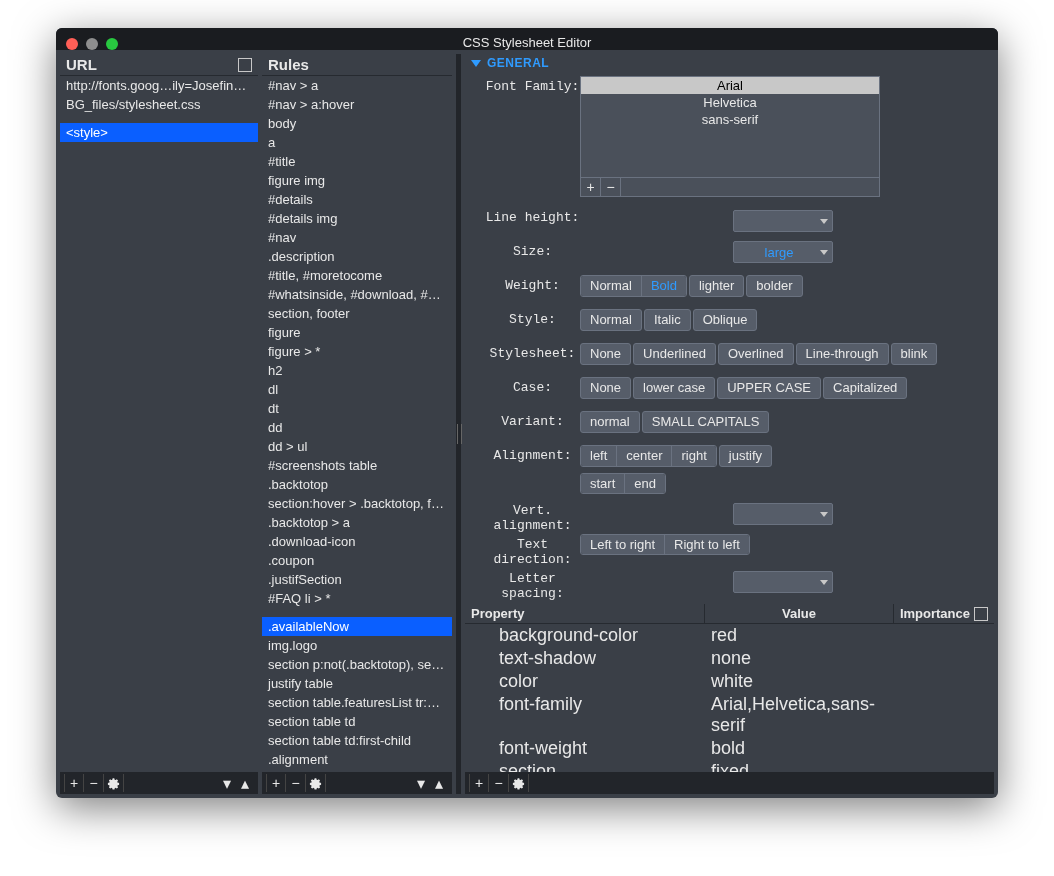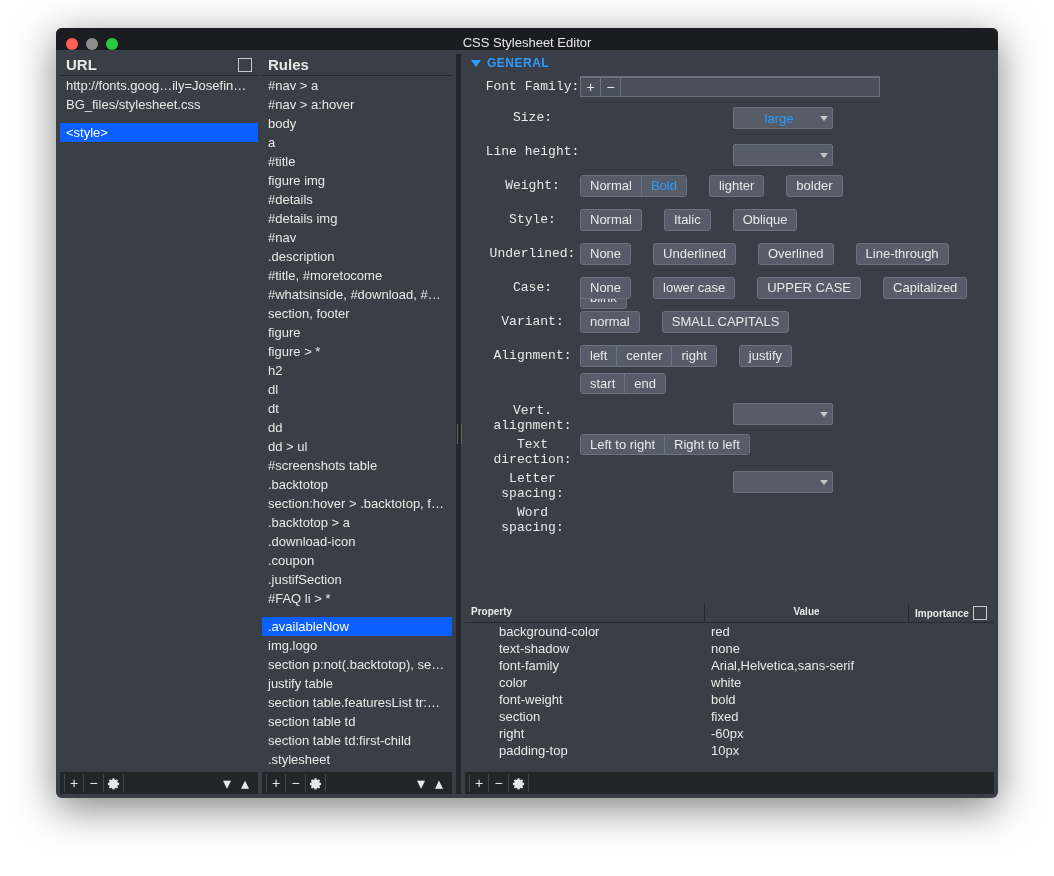--- a/index.html
+++ b/index.html
@@ -55,34 +55,34 @@
   .fontbox{background:var(--panel);border:1px solid var(--btn-border);width:300px;}
   .fontlist{height:100px;overflow:auto;}
   .fontlist div{padding:1px 6px;color:var(--text);font-size:13px;}
   .fontlist div.sel{background:#c8c8c8;color:#000;}
   .fontfoot{display:flex;border-top:1px solid var(--btn-border);}
   .fontfoot .ibtn{border:none;border-right:1px solid var(--btn-border);}
   .combo{display:inline-flex;align-items:center;background:var(--btn);border:1px solid var(--btn-border);border-radius:2px;height:22px;min-width:100px;padding:0 4px;color:var(--text);font-size:13px;position:relative;}
   .combo .cv{flex:1;}
   .combo .tri{width:0;height:0;border-left:4px solid transparent;border-right:4px solid transparent;border-top:5px solid var(--text-dim);}
   .combo.accent .cv{color:#2f9bff;}
-  .btngrp{display:flex;flex-wrap:wrap;gap:22px;}
+  .btngrp{display:flex;flex-wrap:wrap;gap:2px;}
   .chip{background:var(--btn);border:1px solid var(--btn-border);border-radius:3px;padding:2px 9px;color:var(--text);font-size:13px;line-height:16px;cursor:default;}
   .seg{display:inline-flex;border:1px solid var(--btn-border);border-radius:3px;overflow:hidden;}
   .seg .sbtn{background:var(--btn);padding:2px 9px;color:var(--text);font-size:13px;border-right:1px solid var(--btn-border);cursor:default;}
   .seg .sbtn:last-child{border-right:none;}
   .seg .sbtn.on{color:#2f9bff;}
   .proppanel{background:var(--bg);display:flex;flex-direction:column;height:190px;}
-  .prophead{display:flex;color:var(--text);font-size:10px;border-bottom:1px solid var(--divider);}
+  .prophead{display:flex;color:var(--text);font-size:13px;border-bottom:1px solid var(--divider);}
   .prophead>div{padding:2px 6px;font-weight:600;}
   .ph-prop{flex:0 0 240px;border-right:1px solid var(--divider);}
   .ph-val{flex:1;border-right:1px solid var(--divider);text-align:center;}
   .ph-imp{flex:0 0 85px;display:flex;align-items:center;gap:4px;}
   .proplist{flex:1;overflow:auto;}
-  .prow{display:flex;color:var(--text);font-size:13px;}
+  .prow{display:flex;color:var(--text);font-size:18px;}
   .prow>div{padding:1px 6px;}
   .prow .c1{flex:0 0 240px;padding-left:34px;}
   .prow .c2{flex:1;}
   .prow .c3{flex:0 0 85px;}
   .divider-bar{width:5px;background:var(--bg-darker);cursor:ew-resize;position:relative;}
   .divider-bar::after{content:'';position:absolute;top:50%;left:1px;width:3px;height:20px;border-left:1px solid #666;border-right:1px solid #666;}
   .rheight{height:28px;}
   .rowgap{margin-bottom:10px;}
 </style>
 </head>
@@ -160,21 +160,21 @@
           <div class="list-item">.coupon</div>
           <div class="list-item">.justifSection</div>
           <div class="list-item">#FAQ li &gt; *</div>
           <div class="list-item sel">.availableNow</div>
           <div class="list-item">img.logo</div>
           <div class="list-item">section p:not(.backtotop), secti…</div>
           <div class="list-item">justify table</div>
           <div class="list-item">section table.featuresList tr:nth…</div>
           <div class="list-item">section table td</div>
           <div class="list-item">section table td:first-child</div>
-          <div class="list-item">.stylesheet</div>
+          <div class="list-item">.alignment</div>
           <div class="list-item">section p.prose, #FAQ :not(h2):…</div>
         </div>
       <div class="footer">
         <div class="ibtn">+</div>
         <div class="ibtn">−</div>
         <div class="ibtn">
             <svg viewBox="0 0 16 16">
               <path d="M8 10.5A2.5 2.5 0 108 5.5a2.5 2.5 0 000 5zm6.4-3.3l-1.3-.2a5.2 5.2 0 00-.5-1.2l.8-1.1a.5.5 0 00-.05-.65l-1-1a.5.5 0 00-.65-.05l-1.1.8a5.2 5.2 0 00-1.2-.5l-.2-1.3A.5.5 0 008.8 1.6H7.2a.5.5 0 00-.5.4l-.2 1.3a5.2 5.2 0 00-1.2.5l-1.1-.8a.5.5 0 00-.65.05l-1 1a.5.5 0 00-.05.65l.8 1.1a5.2 5.2 0 00-.5 1.2l-1.3.2a.5.5 0 00-.4.5v1.6c0 .25.18.46.4.5l1.3.2c.12.42.3.82.5 1.2l-.8 1.1a.5.5 0 00.05.65l1 1c.18.18.46.2.65.05l1.1-.8c.38.2.78.38 1.2.5l.2 1.3c.04.22.25.4.5.4h1.6c.25 0 .46-.18.5-.4l.2-1.3c.42-.12.82-.3 1.2-.5l1.1.8c.19.15.47.13.65-.05l1-1a.5.5 0 00.05-.65l-.8-1.1c.2-.38.38-.78.5-1.2l1.3-.2a.5.5 0 00.4-.5V7.7a.5.5 0 00-.4-.5z"></path>
             </svg>
           </div>
@@ -196,43 +196,48 @@
               <path d="M0 2 L10 2 L5 9 Z"></path>
             </svg>
           <span>GENERAL</span>
         </div>
         <div class="gen-body">
 
           <div class="row rowgap">
             <div class="lbl">Font Family:</div>
             <div class="ctrl">
               <div class="fontbox">
+                <div class="fontlist" id="font-list">
+                    <div class="sel">Arial</div>
+                    <div>Helvetica</div>
+                    <div>sans-serif</div>
+                  </div>
                 <div class="fontfoot">
                   <div class="ibtn">+</div>
                   <div class="ibtn">−</div>
                 </div>
               </div>
             </div>
           </div>
 
           <div class="row rheight">
+            <div class="lbl">Line height:</div>
+            <div class="ctrl">
+              <div class="combo" style="width:100px">
+                <span class="cv"></span>
+                  <span class="tri"></span>
+              </div>
+            </div>
+          </div>
+
+          <div class="row rheight">
             <div class="lbl">Size:</div>
             <div class="ctrl">
               <div class="combo accent" style="width:100px">
                 <span class="cv">large</span>
-                  <span class="tri"></span>
-              </div>
-            </div>
-          </div>
-
-          <div class="row rheight">
-            <div class="lbl">Line height:</div>
-            <div class="ctrl">
-              <div class="combo" style="width:100px">
-                <span class="cv"></span>
                   <span class="tri"></span>
               </div>
             </div>
           </div>
 
           <div class="row rheight">
             <div class="lbl">Weight:</div>
             <div class="ctrl btngrp">
               <div class="seg">
                 <div class="sbtn">Normal</div>
@@ -246,21 +251,21 @@
           <div class="row rheight">
             <div class="lbl">Style:</div>
             <div class="ctrl btngrp" id="style-chips">
                 <div class="chip">Normal</div>
                 <div class="chip">Italic</div>
                 <div class="chip">Oblique</div>
               </div>
           </div>
 
           <div class="row rheight">
-            <div class="lbl">Underlined:</div>
+            <div class="lbl">Stylesheet:</div>
             <div class="ctrl btngrp" id="dec-chips">
                 <div class="chip">None</div>
                 <div class="chip">Underlined</div>
                 <div class="chip">Overlined</div>
                 <div class="chip">Line-through</div>
                 <div class="chip">blink</div>
               </div>
           </div>
 
           <div class="row rheight">
@@ -355,27 +360,27 @@
               <div class="c1">background-color</div>
               <div class="c2">red</div>
               <div class="c3"></div>
             </div>
             <div class="prow">
               <div class="c1">text-shadow</div>
               <div class="c2">none</div>
               <div class="c3"></div>
             </div>
             <div class="prow">
+              <div class="c1">color</div>
+              <div class="c2">white</div>
+              <div class="c3"></div>
+            </div>
+            <div class="prow">
               <div class="c1">font-family</div>
               <div class="c2">Arial,Helvetica,sans-serif</div>
-              <div class="c3"></div>
-            </div>
-            <div class="prow">
-              <div class="c1">color</div>
-              <div class="c2">white</div>
               <div class="c3"></div>
             </div>
             <div class="prow">
               <div class="c1">font-weight</div>
               <div class="c2">bold</div>
               <div class="c3"></div>
             </div>
             <div class="prow">
               <div class="c1">section</div>
               <div class="c2">fixed</div>

